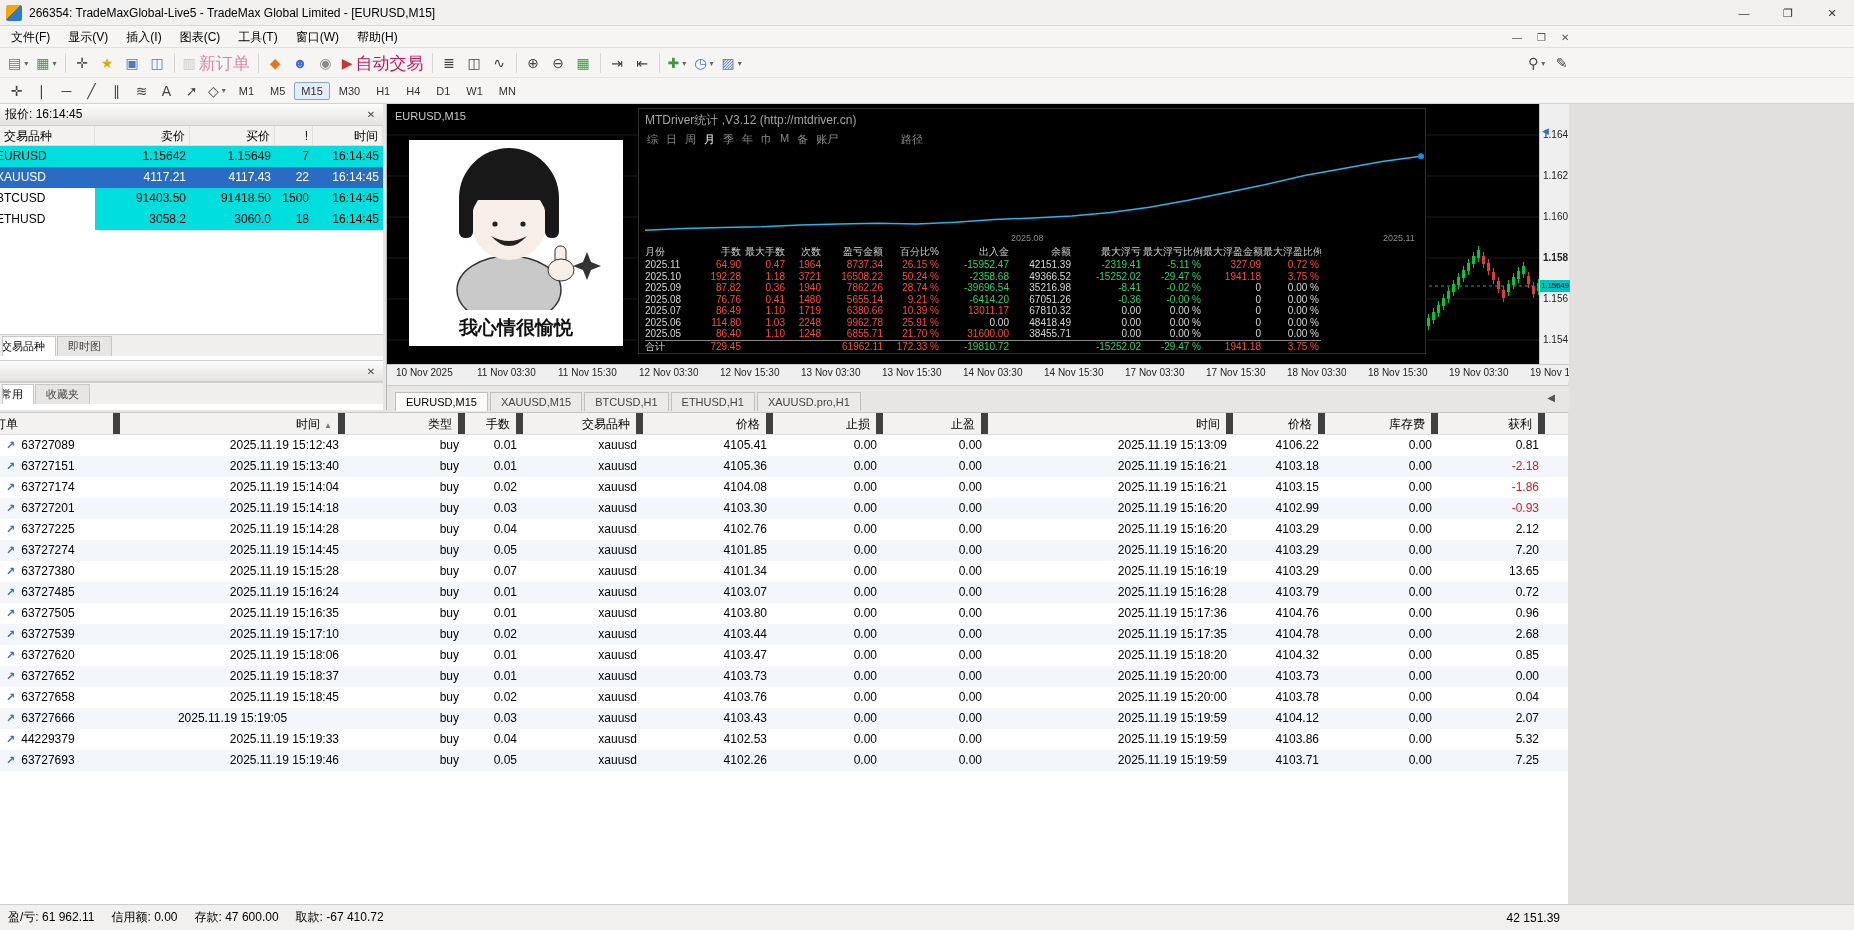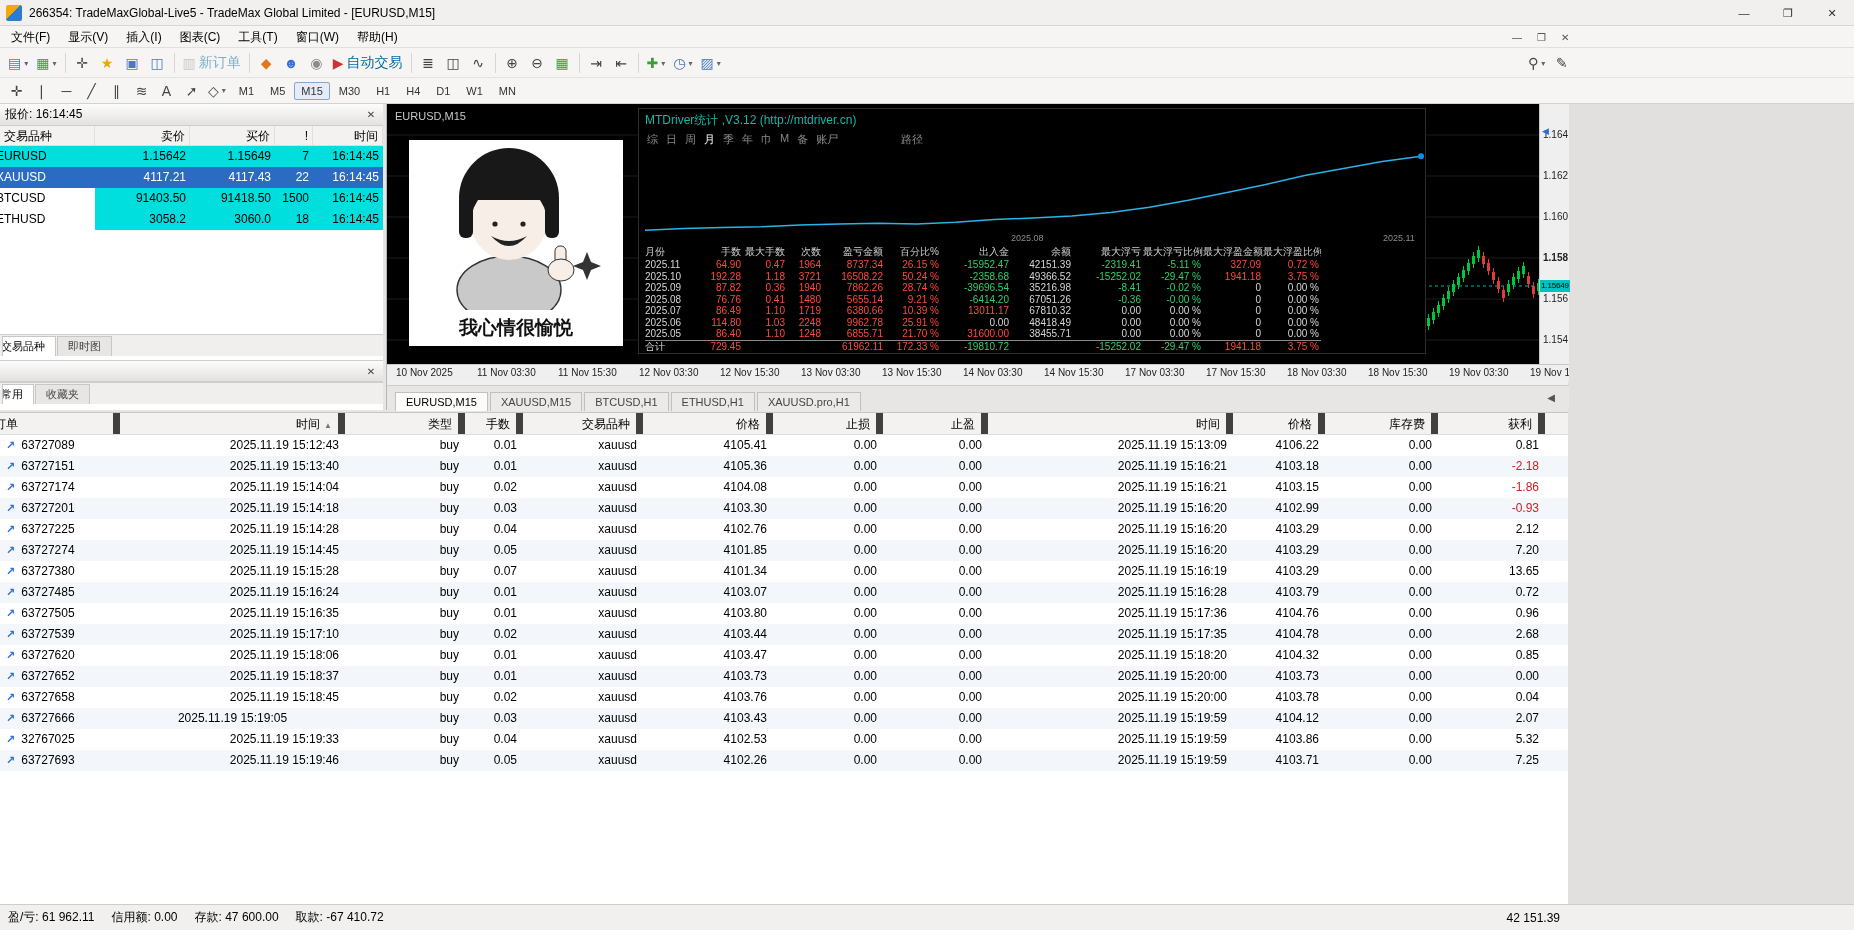--- a/index.html
+++ b/index.html
@@ -24,21 +24,21 @@
     align-items:center;gap:15px;color:#555;font-size:10px;}
   
   #toolbar1{position:absolute;top:48px;left:0;width:1854px;height:30px;background:#f6f5f4;
     border-bottom:1px solid #e4e2e0;}
   #toolbar1-icons{display:flex;align-items:center;height:30px;padding-left:4px;}
   #toolbar1-right{position:absolute;left:1524px;top:0;display:flex;align-items:center;height:30px;}
   .icon-btn{height:24px;min-width:23px;display:inline-flex;align-items:center;justify-content:center;
     gap:3px;font-size:14px;padding:0 2px;margin:0 1px;border:1px solid transparent;border-radius:2px;}
   .icon-btn .glyph{line-height:1;}
   .icon-btn.disabled{opacity:.5;}
-  .icon-label{font-size:14px;color:#0369a1;white-space:nowrap;}
+  .icon-label{font-size:17px;color:#be185d;white-space:nowrap;}
   .dd{font-size:8px;color:#666;}
   .tsep{width:1px;height:20px;background:#d8d6d4;margin:0 4px;display:inline-block;}
   #toolbar2{position:absolute;top:78px;left:0;width:1854px;height:26px;background:#f6f5f4;
     border-bottom:1px solid #d4d2d0;display:flex;align-items:center;}
   #toolbar2-icons{display:flex;padding-left:4px;}
   #timeframes{display:flex;margin-left:2px;gap:2px;}
   .tf-btn{font-size:11px;color:#333;padding:2px 6px;border:1px solid transparent;border-radius:2px;}
   .tf-btn.active{background:#e3ecf7;border-color:#86a7cc;}
   
   #main{position:absolute;top:104px;left:0;width:1854px;height:800px;background:#e8e6e4;}
@@ -71,21 +71,21 @@
     border-left:1px solid #b8b6b4;}
   #chart-plot{position:absolute;left:0;top:0;width:1152px;height:260px;background:#000;overflow:hidden;}
   #candles-svg{position:absolute;left:0;top:0;}
   #chart-symbol-label{position:absolute;left:8px;top:6px;color:#c8c8c8;font-size:11px;}
   #meme{position:absolute;left:22px;top:36px;width:214px;height:206px;background:#fff;}
   #meme-caption{position:absolute;left:0;bottom:5px;width:100%;text-align:center;font-weight:bold;
     font-size:19px;color:#111;}
   
   #mtdriver{position:absolute;left:251px;top:4px;width:788px;height:246px;background:#000;
     border:1px solid #2e2e2e;}
-  #mtd-title{color:#14b8a6;font-size:12px;padding:3px 6px;white-space:nowrap;}
+  #mtd-title{color:#a3a3a3;font-size:12px;padding:3px 6px;white-space:nowrap;}
   #mtd-tabs{position:absolute;left:8px;top:23px;display:flex;gap:8px;font-size:11px;color:#8a8a8a;}
   .mtab.active{color:#fff;}
   #mtd-path{position:absolute;left:262px;top:23px;font-size:11px;color:#8a8a8a;}
   #mtd-equity{position:absolute;left:2px;top:38px;width:784px;height:96px;}
   .eq-lab{position:absolute;bottom:0;font-size:9px;color:#8a8a8a;}
   #mtd-header{position:absolute;left:6px;top:136px;display:flex;height:13px;line-height:13px;
     font-size:10px;color:#cfcfcf;}
   .mtd-hc{overflow:hidden;white-space:nowrap;padding-right:2px;}
   #mtd-rows{position:absolute;left:6px;top:150px;}
   .mtd-row{display:flex;height:11.5px;line-height:11.5px;font-size:10px;white-space:nowrap;}
@@ -835,21 +835,21 @@
           <span class="ord-c num" style="width: 120px;">xauusd</span>
           <span class="ord-c num" style="width: 130px;">4103.43</span>
           <span class="ord-c num" style="width: 110px;">0.00</span>
           <span class="ord-c num" style="width: 105px;">0.00</span>
           <span class="ord-c num" style="width: 245px;">2025.11.19 15:19:59</span>
           <span class="ord-c num" style="width: 92px;">4104.12</span>
           <span class="ord-c num" style="width: 113px;">0.00</span>
           <span class="ord-c num" style="width: 107px;">2.07</span>
         </div>
         <div class="ord-row">
-          <span class="ord-c" style="width: 120px;"><span class="buy-arrow">↗</span><span>32767025</span></span>
+          <span class="ord-c" style="width: 120px;"><span class="buy-arrow">↗</span><span>44229379</span></span>
           <span class="ord-c num" style="width: 225px;">2025.11.19 15:19:33</span>
           <span class="ord-c num" style="width: 120px;">buy</span>
           <span class="ord-c num" style="width: 58px;">0.04</span>
           <span class="ord-c num" style="width: 120px;">xauusd</span>
           <span class="ord-c num" style="width: 130px;">4102.53</span>
           <span class="ord-c num" style="width: 110px;">0.00</span>
           <span class="ord-c num" style="width: 105px;">0.00</span>
           <span class="ord-c num" style="width: 245px;">2025.11.19 15:19:59</span>
           <span class="ord-c num" style="width: 92px;">4103.86</span>
           <span class="ord-c num" style="width: 113px;">0.00</span>

